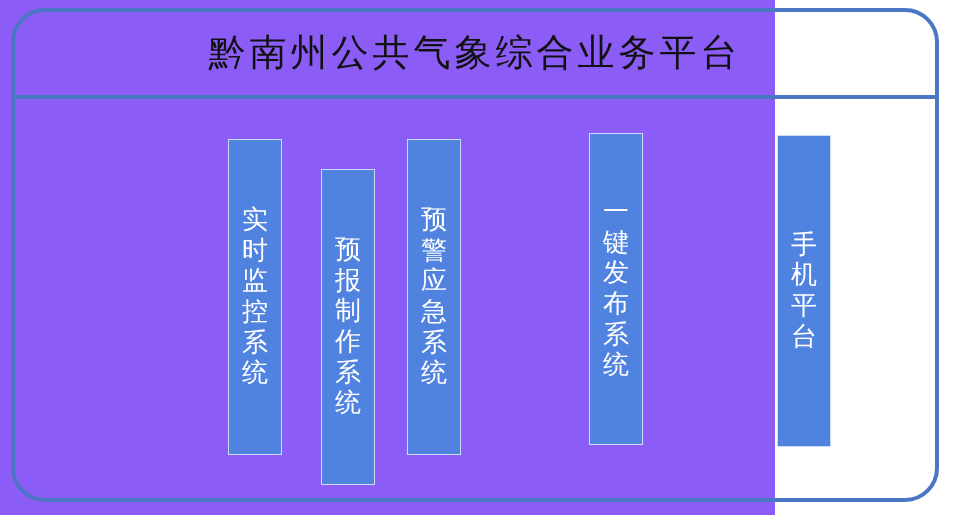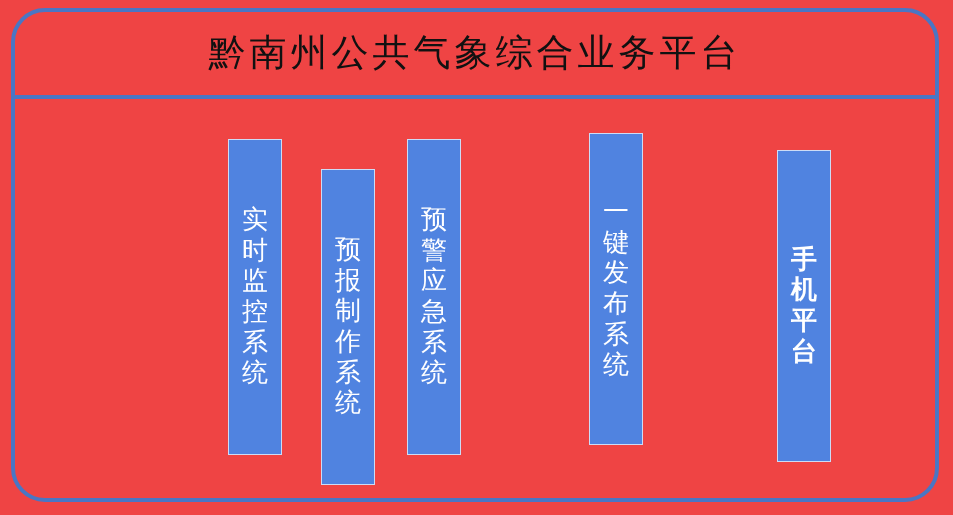--- a/index.html
+++ b/index.html
@@ -9,23 +9,23 @@
   }
   body {
     width: 953px;
     height: 515px;
     font-family: "Liberation Serif", "DejaVu Serif", serif;
     overflow: hidden;
   }
 
   #canvas {
     position: relative;
-    width: 953px;
+    width: 775px;
     height: 515px;
-    background: #ef4444;
+    background: #8b5cf6;
   }
 
   
   .frame {
     position: absolute;
     left: 11px;
     top: 8px;
     width: 928px;
     height: 494px;
     box-sizing: border-box;
@@ -115,18 +115,18 @@
       </div>
       <div class="pillar" style="left: 186px; top: 11px; width: 54px; height: 316px; margin-top: 30px;">
         <div class="pillar-label">预报制作系统</div>
       </div>
       <div class="pillar" style="left: 272px; top: 11px; width: 54px; height: 316px;">
         <div class="pillar-label">预警应急系统</div>
       </div>
       <div class="pillar" style="left: 454px; top: 5px; width: 54px; height: 312px;">
         <div class="pillar-label">一键发布系统</div>
       </div>
-      <div class="pillar" style="left: 642px; top: 22px; width: 54px; height: 312px; font-weight: bold;">
+      <div class="pillar" style="left: 642px; top: 7px; width: 54px; height: 312px;">
         <div class="pillar-label">手机平台</div>
       </div>
     </div>
 
 </div>
 
 </body></html>

